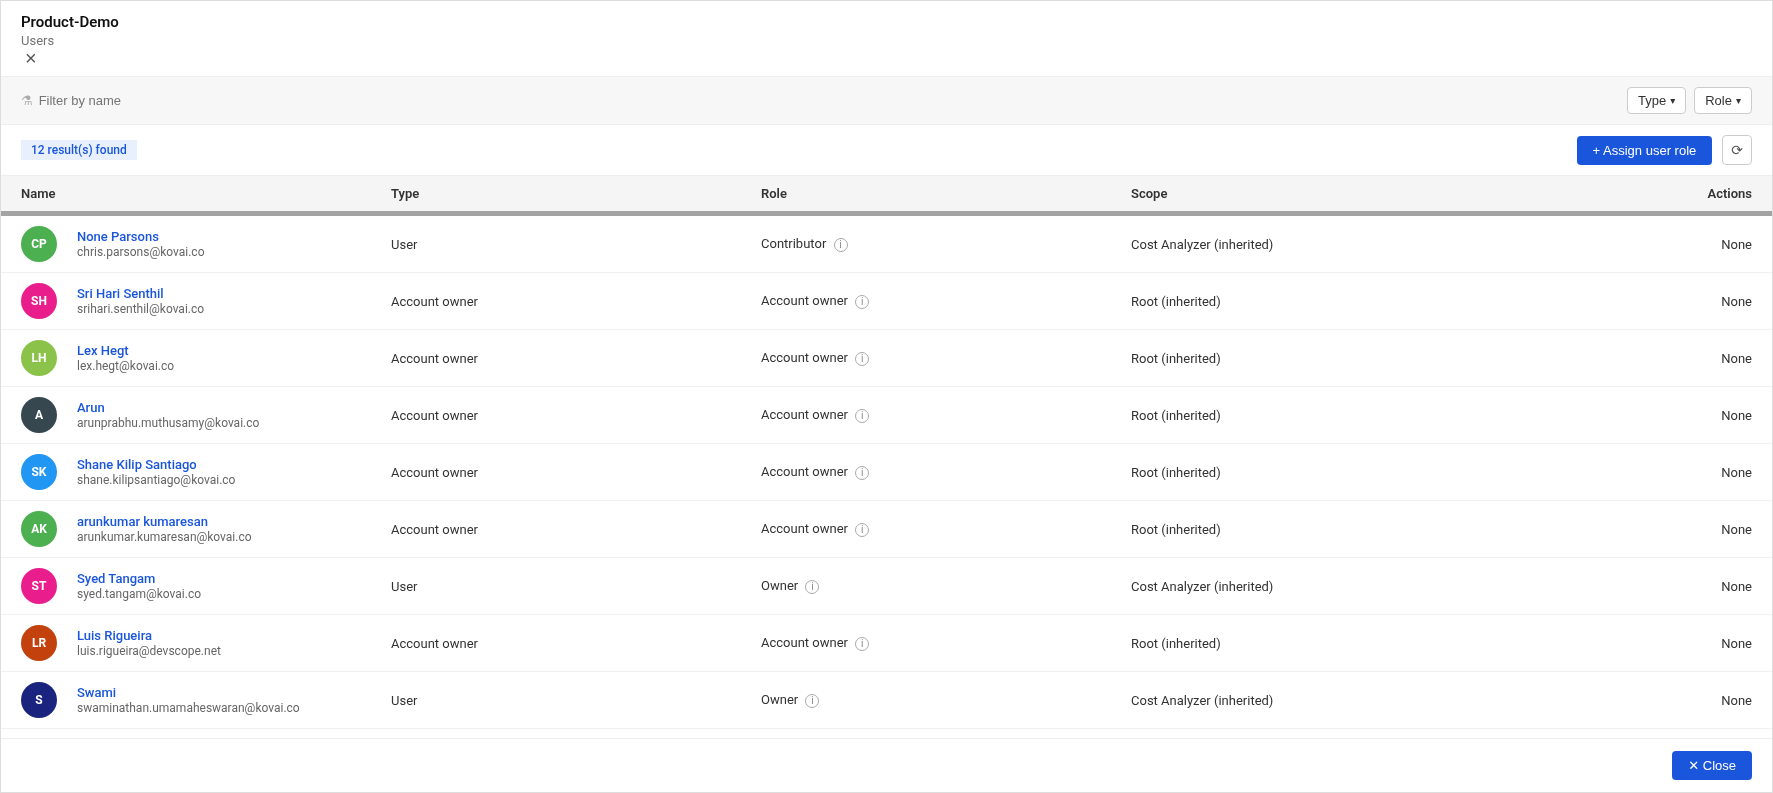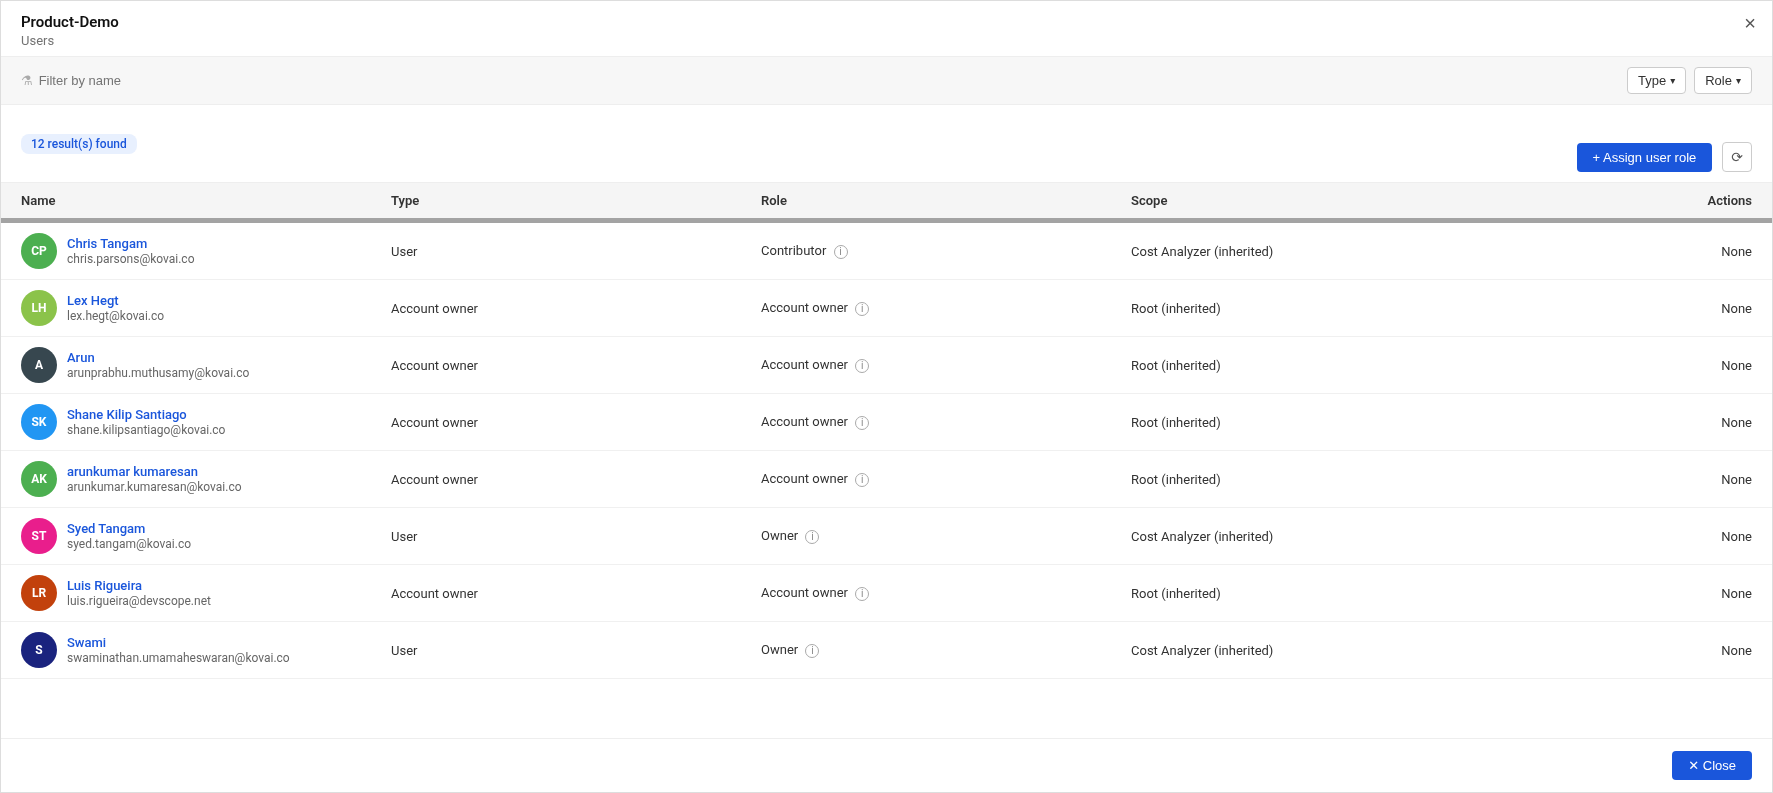--- a/index.html
+++ b/index.html
@@ -13,25 +13,26 @@
     }
     .modal {
       background: #fff;
       width: 100%;
       min-height: 793px;
       display: flex;
       flex-direction: column;
       border: 1px solid #ddd;
     }
     .modal-header {
-      padding: 12px 12px 8px 20px;
+      padding: 12px 32px 8px 20px;
       border-bottom: 1px solid #eee;
       display: flex;
       justify-content: space-between;
       align-items: flex-start;
+      flex-direction: column;
     }
     .modal-title {
       font-size: 15px;
       font-weight: 600;
       color: #111;
     }
     .modal-subtitle {
       font-size: 13px;
       color: #737373;
       margin-top: 2px;
@@ -84,30 +85,29 @@
     }
     .toolbar {
       padding: 10px 20px;
       display: flex;
       align-items: center;
       justify-content: space-between;
     }
     .results-badge {
       background: #e8f0fe;
       color: #1a56db;
-      border-radius: 8px;
+      border-radius: 0;
       padding: 3px 10px;
       font-size: 12px;
       font-weight: 500;
     }
     .toolbar-right {
       display: flex;
       align-items: center;
       gap: 10px;
-      margin-top: 27px;
     }
     .assign-btn {
       background: #1a56db;
       color: #fff;
       border: none;
       border-radius: 4px;
       padding: 7px 16px;
       font-size: 13px;
       cursor: pointer;
       font-weight: 500;
@@ -148,21 +148,21 @@
       vertical-align: middle;
     }
     .name-col { width: 370px; }
     .type-col { width: 370px; }
     .role-col { width: 370px; }
     .scope-col { width: 370px; }
     .actions-col { width: auto; text-align: right; }
     .user-cell {
       display: flex;
       align-items: center;
-      gap: 10px;
+      gap: 20px;
     }
     .avatar {
       width: 36px;
       height: 36px;
       border-radius: 50%;
       display: flex;
       align-items: center;
       justify-content: center;
       font-size: 12px;
       font-weight: 700;
@@ -257,31 +257,49 @@
           <th class="scope-col">Scope</th>
           <th class="actions-col">Actions</th>
         </tr>
       </thead>
       <tbody id="table-body">
       <tr>
       <td class="name-col">
         <div class="user-cell">
           <div class="avatar" style="background:#4caf50">CP</div>
           <div class="user-info">
-            <div class="user-name">Chris Tangam</div>
+            <div class="user-name">None Parsons</div>
             <div class="user-email">chris.parsons@kovai.co</div>
           </div>
         </div>
       </td>
       <td class="type-col">User</td>
       <td class="role-col">
         Contributor
         <span class="info-icon">i</span>
       </td>
       <td class="scope-col">Cost Analyzer (inherited)</td>
+      <td class="actions-col">None</td>
+    </tr>
+          <tr>
+      <td class="name-col">
+        <div class="user-cell">
+          <div class="avatar" style="background:#e91e8c">SH</div>
+          <div class="user-info">
+            <div class="user-name">Sri Hari Senthil</div>
+            <div class="user-email">srihari.senthil@kovai.co</div>
+          </div>
+        </div>
+      </td>
+      <td class="type-col">Account owner</td>
+      <td class="role-col">
+        Account owner
+        <span class="info-icon">i</span>
+      </td>
+      <td class="scope-col">Root (inherited)</td>
       <td class="actions-col">None</td>
     </tr>
           <tr>
       <td class="name-col">
         <div class="user-cell">
           <div class="avatar" style="background:#8bc34a">LH</div>
           <div class="user-info">
             <div class="user-name">Lex Hegt</div>
             <div class="user-email">lex.hegt@kovai.co</div>
           </div>

